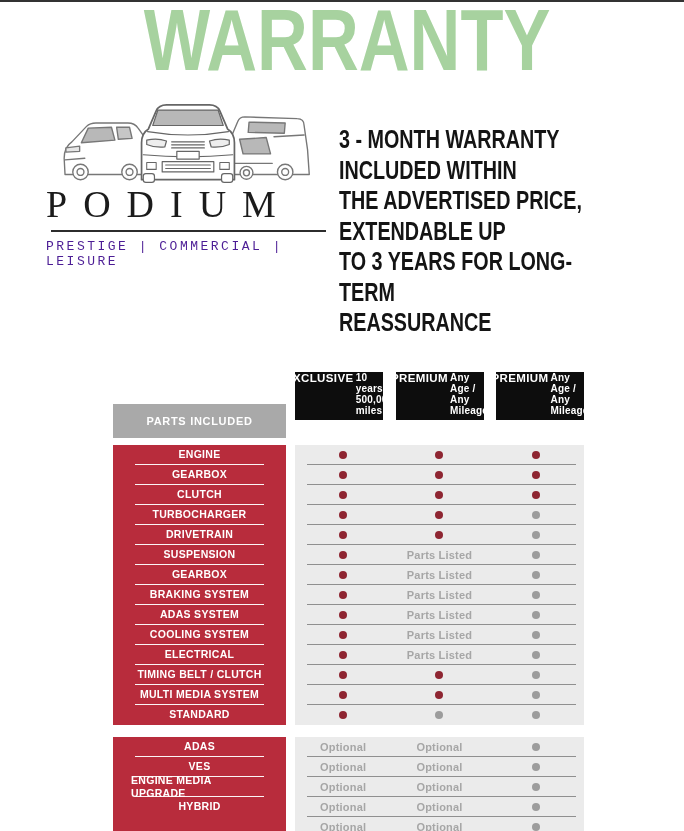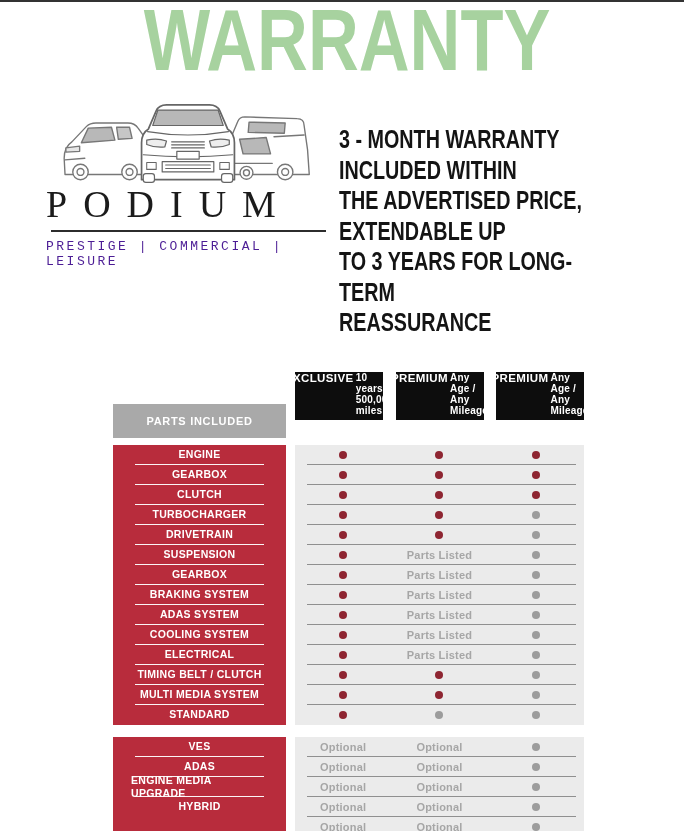--- a/index.html
+++ b/index.html
@@ -253,22 +253,22 @@
             </div>
             <div class="prow">
               <span class="dot red"></span>
               <span class="dot gray"></span>
               <span class="dot gray"></span>
             </div>
           </div>
         </div>
         <div class="group">
           <div class="labels">
+            <div class="lrow">ADAS</div>
             <div class="lrow">VES</div>
-            <div class="lrow">ADAS</div>
             <div class="lrow">ENGINE MEDIA UPGRADE</div>
             <div class="lrow">HYBRID</div>
           </div>
           <div class="panel">
             <div class="prow">
               <span class="cell-text">Optional</span>
               <span class="cell-text">Optional</span>
               <span class="dot gray"></span>
             </div>
             <div class="prow">

